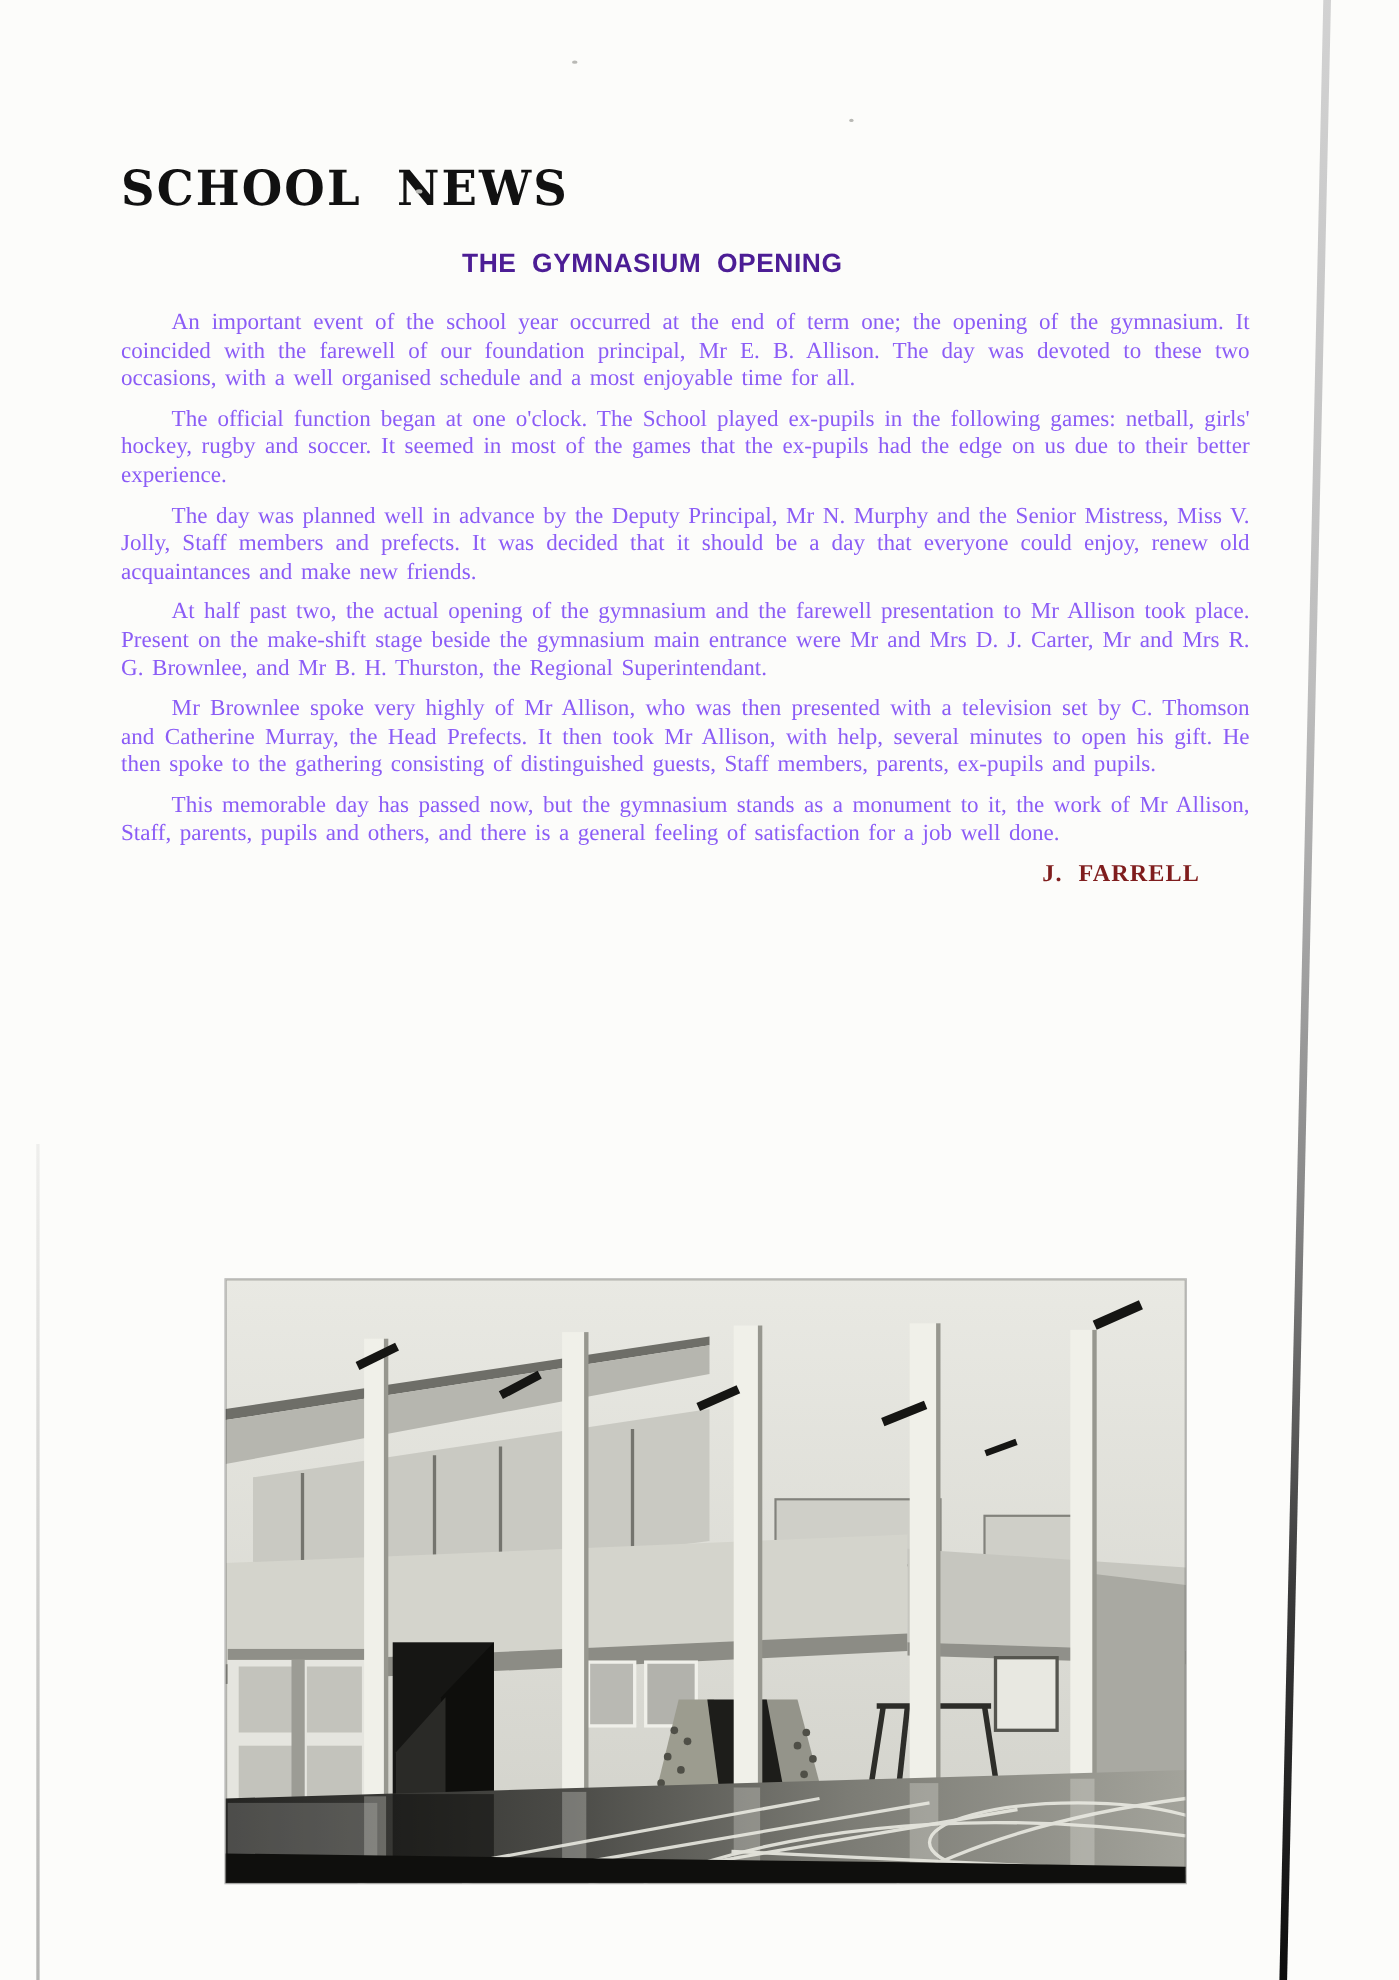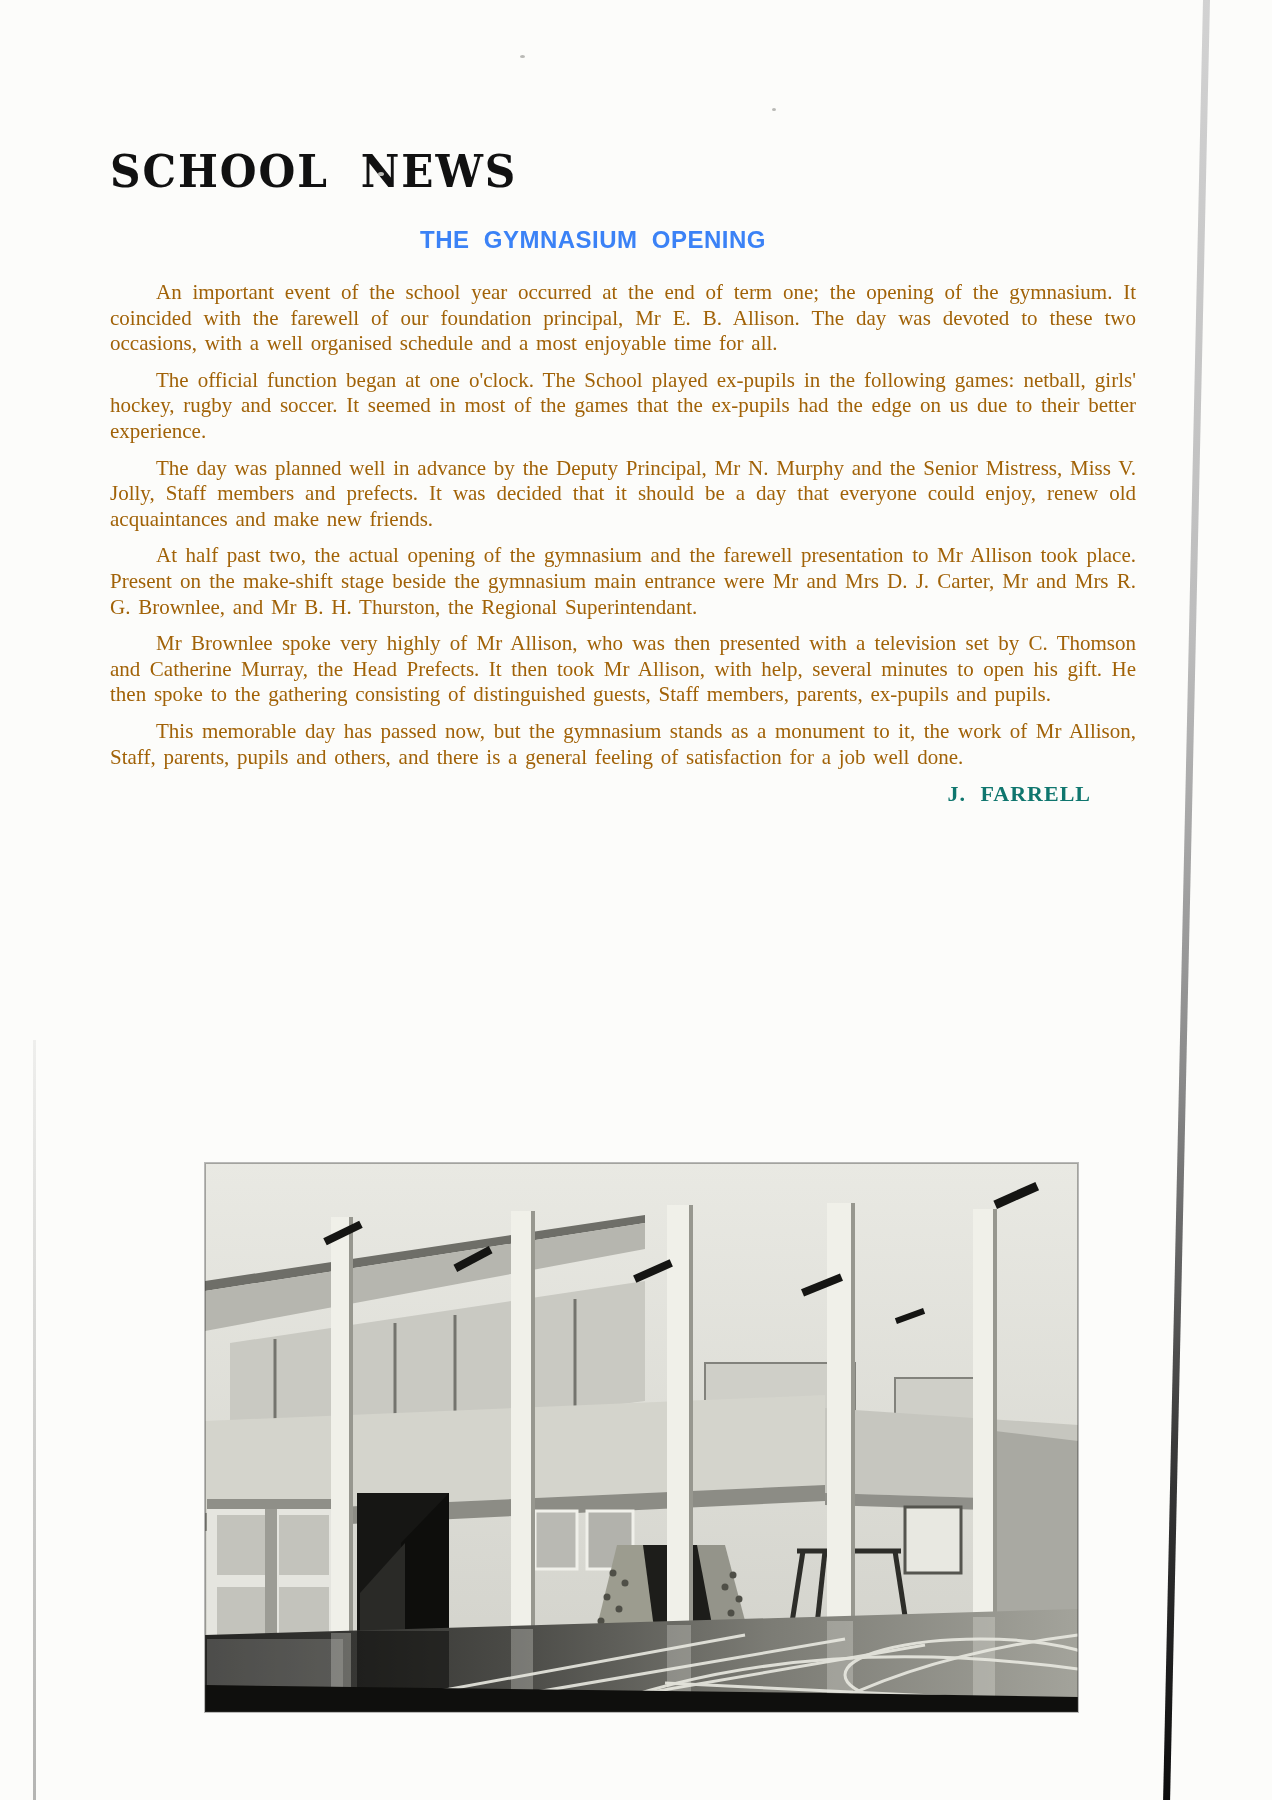--- a/index.html
+++ b/index.html
@@ -27,41 +27,41 @@
     transform:scaleX(0.96);
     transform-origin:left;
   }
   .article-heading {
     font-family:"Liberation Sans", sans-serif;
     font-weight:bold;
     font-size:24px;
     letter-spacing:0.5px;
     word-spacing:7px;
     text-align:center;
-    color:#3b82f6;
+    color:#4c1d95;
     margin:0 60px 26px 0;
   }
   .article-body p {
     margin:0 0 11px 0;
     text-align:justify;
     text-indent:46px;
     font-size:21px;
     line-height:25.6px;
     word-spacing:2.5px;
-    color:#a16207;
+    color:#8b5cf6;
   }
   .article-byline {
     text-align:right;
     padding-right:45px;
     font-weight:bold;
     font-size:22px;
     letter-spacing:1px;
     word-spacing:8px;
     margin-top:4px;
-    color:#0f766e;
+    color:#7f1d1d;
   }
   .photo-frame {
     position:absolute; left:205px; top:1163px;
     width:873px; height:549px;
     background:#d9d9d3;
     box-shadow:0 0 0 1px rgba(60,60,60,.35);
   }
   .photo-frame svg { display:block; }
   
   .page-fold-line {

